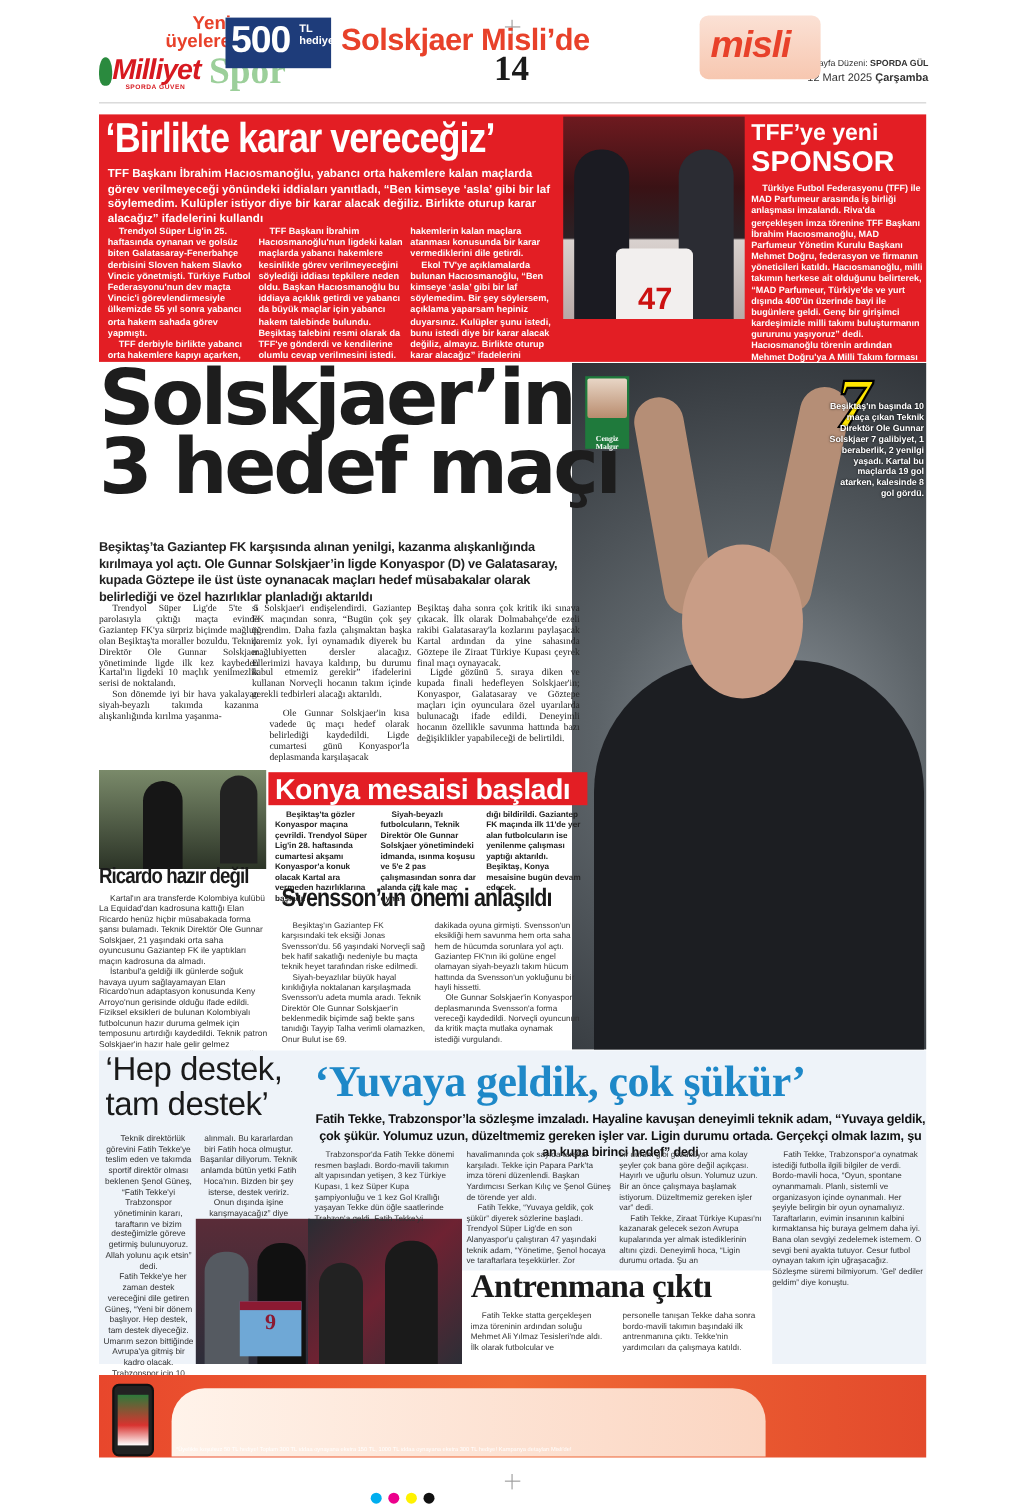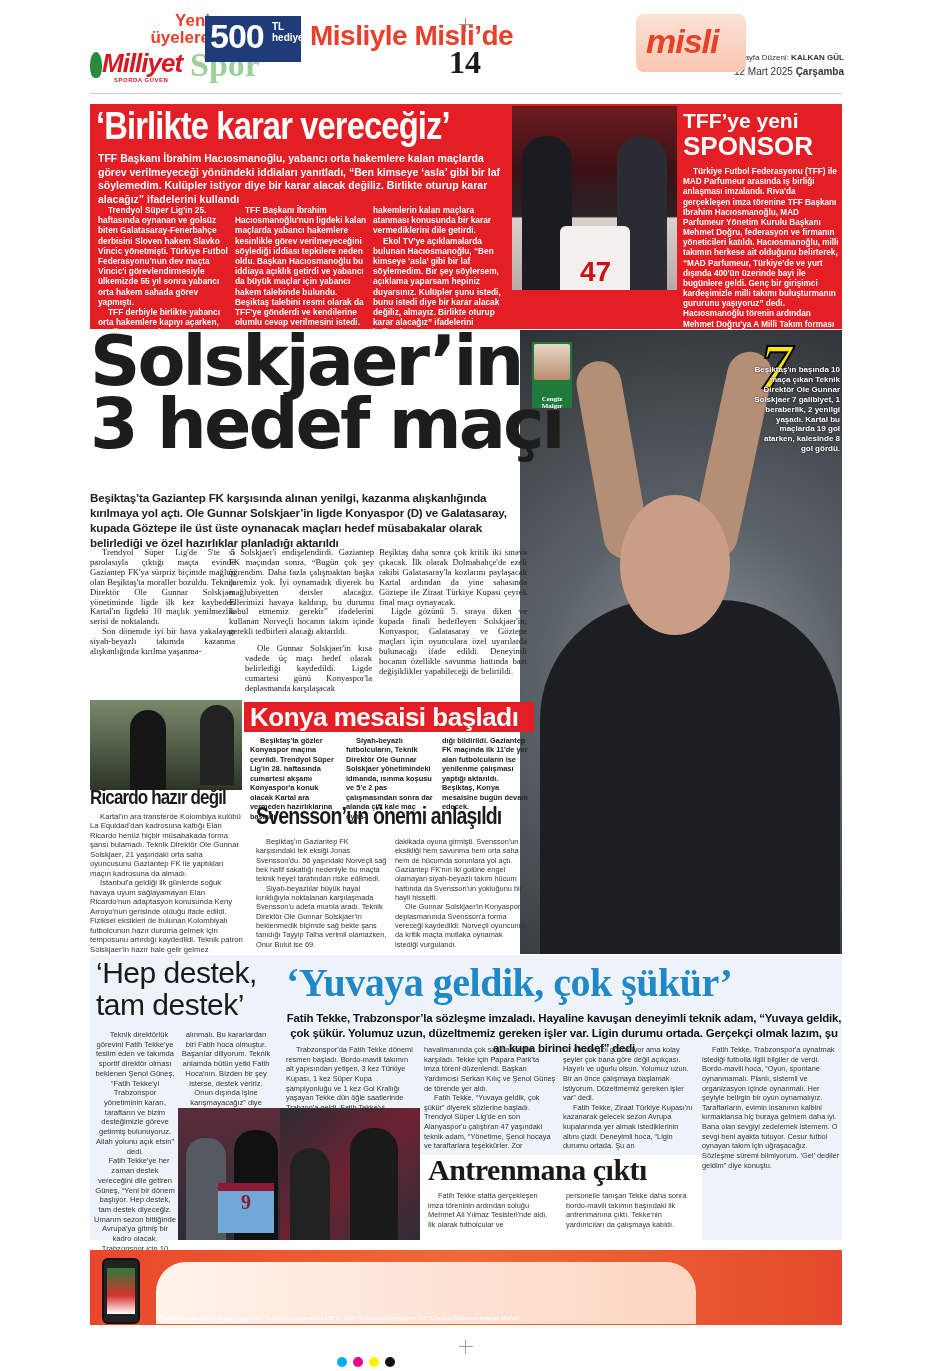--- a/index.html
+++ b/index.html
@@ -111,21 +111,21 @@
   <div class="leaf"></div>
   <div class="m">Milliyet</div>
   <div class="s">Spor</div>
   <div class="tag">SPORDA GÜVEN</div>
 </div>
 <div id="page-num" class="abs">14</div>
 <div id="credits" class="abs">
   <span>Editör:</span>
   <b>LEVENT KALKAN</b>
   <span>Sayfa Düzeni:</span>
-  <b>KALKAN GÜL</b>
+  <b>SPORDA GÜL</b>
 </div>
 <div id="date" class="abs">
   <span>12 Mart 2025</span>
   <b>Çarşamba</b>
 </div>
 <div id="hdr-rule" class="abs"></div>
 
 <div id="red-box" class="abs"></div>
 <div id="red-title" class="abs">‘Birlikte karar vereceğiz’</div>
 <div id="red-lead" class="abs">TFF Başkanı İbrahim Hacıosmanoğlu, yabancı orta hakemlere kalan maçlarda görev verilmeyeceği yönündeki iddiaları yanıtladı, “Ben kimseye ‘asla’ gibi bir laf söylemedim. Kulüpler istiyor diye bir karar alacak değiliz. Birlikte oturup karar alacağız” ifadelerini kullandı</div>
@@ -280,21 +280,21 @@
 <div id="ad-yeni" class="abs">
   <div>Yeni</div>
   <div>üyelere</div>
 </div>
 <div id="ad-500box" class="abs"></div>
 <div id="ad-500" class="abs">500</div>
 <div id="ad-tl" class="abs">
   <div>TL</div>
   <div>hediye</div>
 </div>
-<div id="ad-misliyle" class="abs">Misliyle Misli’de</div>
+<div id="ad-misliyle" class="abs">Solskjaer Misli’de</div>
 <div id="ad-misli-box" class="abs"></div>
 <div id="ad-misli" class="abs">misli</div>
 <div id="ad-fine" class="abs">*Üyelikte koşulsuz 50 TL hediye!   Toplam 300 TL iddaa oynayana ekstra 150 TL, 1000 TL iddaa oynayana ekstra 300 TL hediye! Kampanya detayları Misli'de!</div>
 
 <div class="dot" style="left:337px;background:#00aeef"></div>
 <div class="dot" style="left:353px;background:#ec008c"></div>
 <div class="dot" style="left:369px;background:#fff200"></div>
 <div class="dot" style="left:385px;background:#111"></div>
 
 </body></html>

